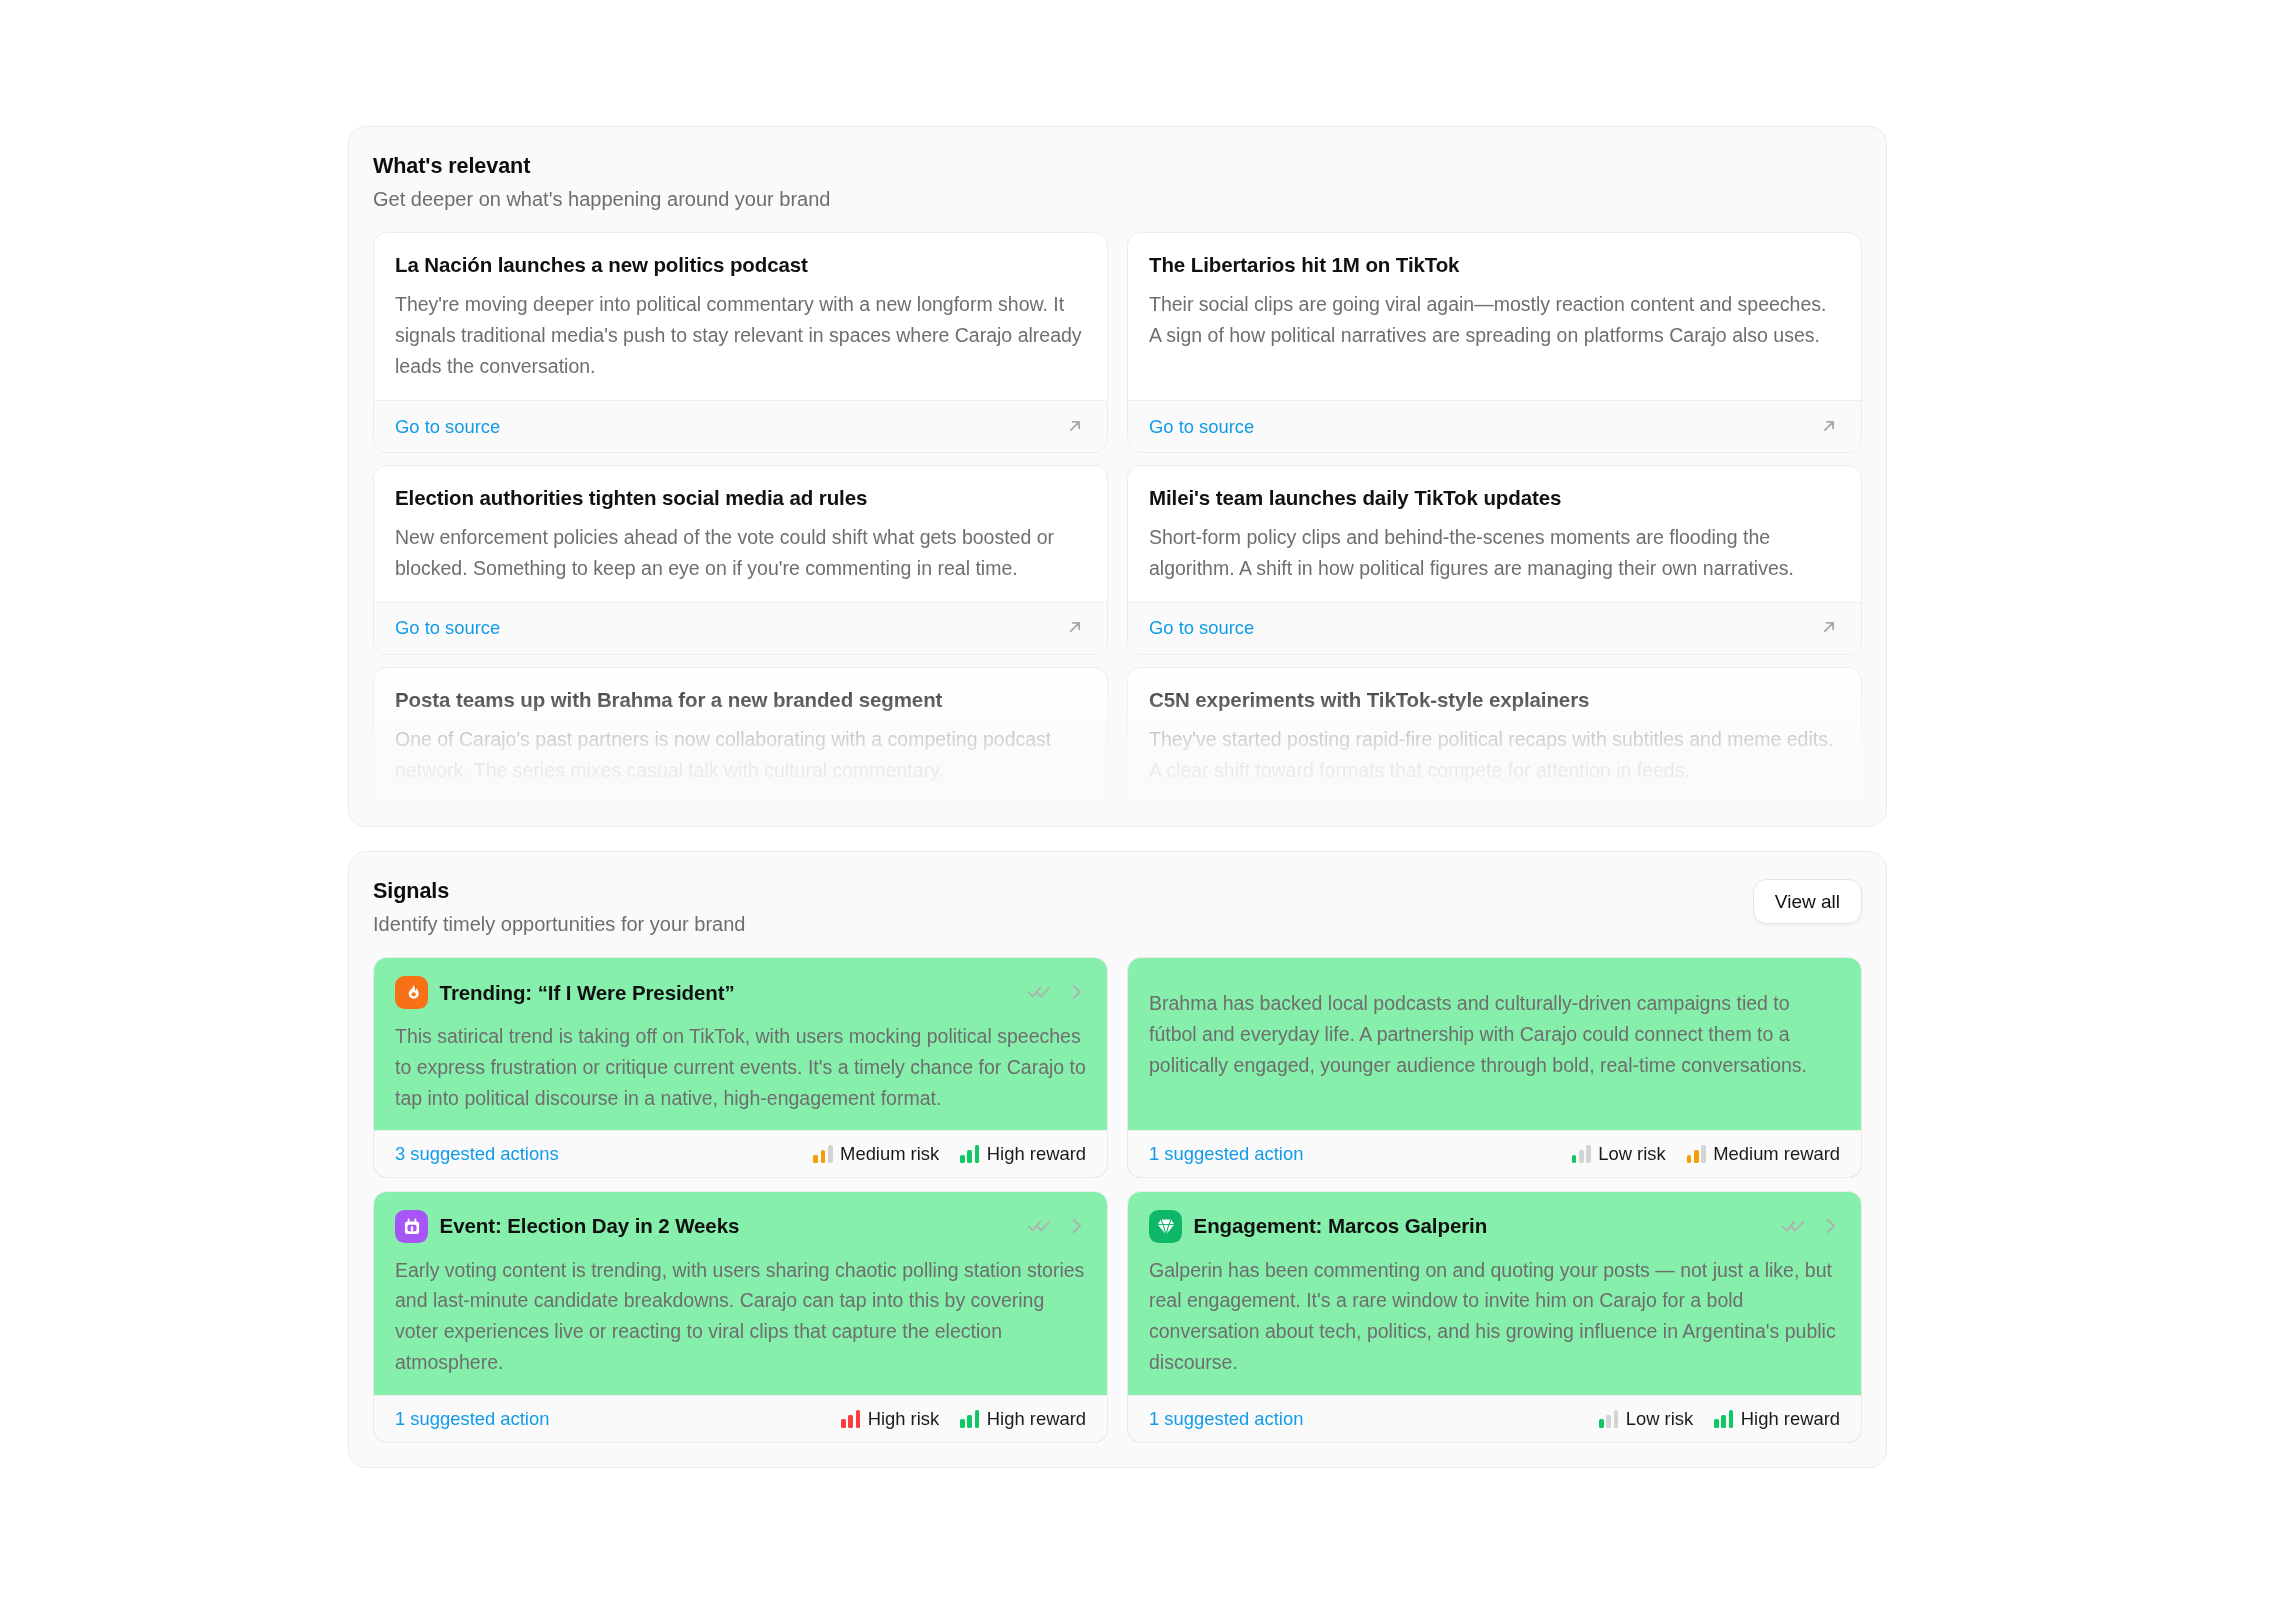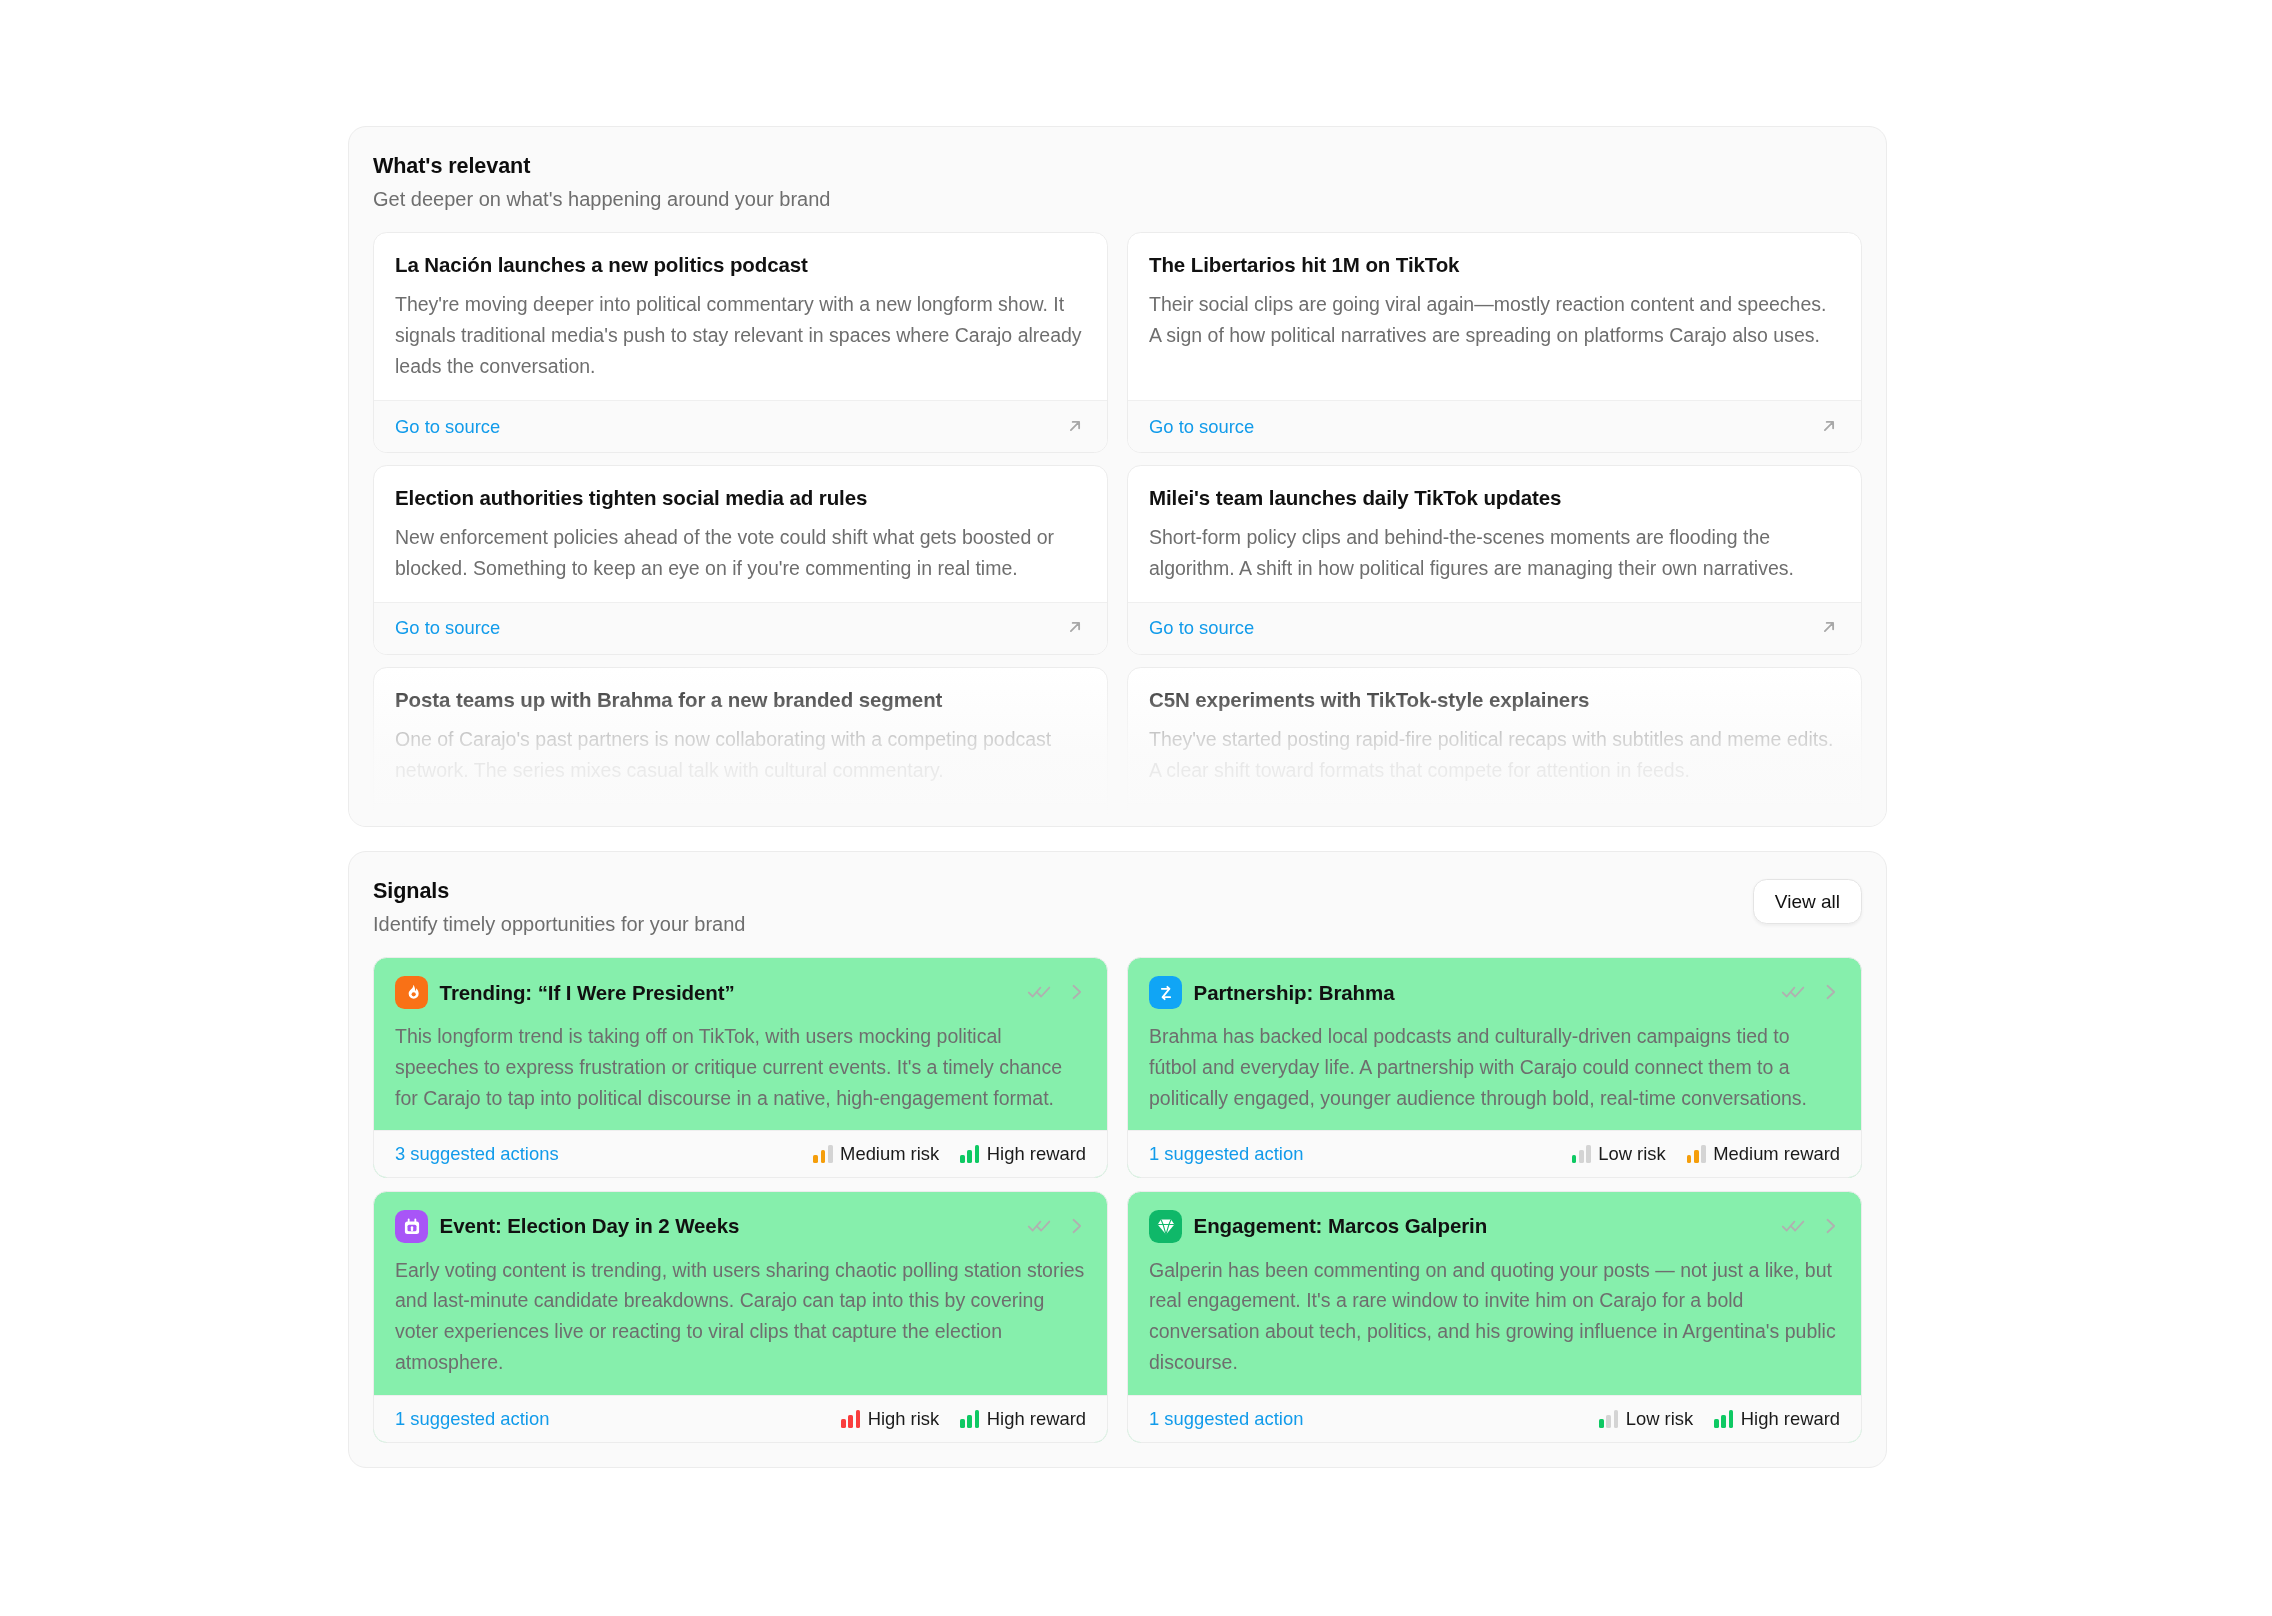--- a/index.html
+++ b/index.html
@@ -279,21 +279,21 @@
               <span class="sig-actions">
                 <span class="ic-btn"><svg class="ic-check" viewBox="0 0 28 24" fill="none" xmlns="http://www.w3.org/2000/svg">
                     <path d="M2 13.2l4.4 4.4L15 7.6" stroke="currentColor" stroke-width="2" stroke-linecap="round" stroke-linejoin="round"></path>
                     <path d="M11.5 13.2l4.4 4.4L25 7.6" stroke="currentColor" stroke-width="2" stroke-linecap="round" stroke-linejoin="round"></path>
                   </svg></span>
                 <span class="ic-btn"><svg class="ic-chev" viewBox="0 0 24 24" fill="none" xmlns="http://www.w3.org/2000/svg">
                     <path d="M9 4.5l8 7.5-8 7.5" stroke="currentColor" stroke-width="2.1" stroke-linecap="round" stroke-linejoin="round"></path>
                   </svg></span>
               </span>
             </div>
-            <div class="sig-desc">This longform trend is taking off on TikTok, with users mocking political speeches to express frustration or critique current events. It's a timely chance for Carajo to tap into political discourse in a native, high-engagement format.</div>
+            <div class="sig-desc">This satirical trend is taking off on TikTok, with users mocking political speeches to express frustration or critique current events. It's a timely chance for Carajo to tap into political discourse in a native, high-engagement format.</div>
           </div>
           <div class="sig-foot">
             <span class="sig-link">3 suggested actions</span>
             <span class="metrics">
               <span class="metric">
                 <span class="bars">
                   <i style="background:#f59e0b"></i>
                   <i style="background:#f59e0b"></i>
                   <i style="background:#d4d4d4"></i>
                 </span>
@@ -305,38 +305,20 @@
                   <i style="background:#0ec963"></i>
                   <i style="background:#0ec963"></i>
                 </span>
                 <span class="metric-label">High reward</span>
               </span>
             </span>
           </div>
         </div>
         <div class="sig-card">
           <div class="sig-body">
-            <div class="sig-head">
-              <span class="sig-icon" style="background:#10a5f5">
-                <svg class="" viewBox="0 0 24 24" fill="none" xmlns="http://www.w3.org/2000/svg">
-                  <path d="M7 7h9l-2.4-2.4M17 17H8l2.4 2.4" stroke="#fff" stroke-width="2.2" stroke-linecap="round" stroke-linejoin="round"></path>
-                  <path d="M16 7l-8 10" stroke="#fff" stroke-width="2.2" stroke-linecap="round"></path>
-                </svg>
-              </span>
-              <span class="sig-title">Partnership: Brahma</span>
-              <span class="sig-actions">
-                <span class="ic-btn"><svg class="ic-check" viewBox="0 0 28 24" fill="none" xmlns="http://www.w3.org/2000/svg">
-                    <path d="M2 13.2l4.4 4.4L15 7.6" stroke="currentColor" stroke-width="2" stroke-linecap="round" stroke-linejoin="round"></path>
-                    <path d="M11.5 13.2l4.4 4.4L25 7.6" stroke="currentColor" stroke-width="2" stroke-linecap="round" stroke-linejoin="round"></path>
-                  </svg></span>
-                <span class="ic-btn"><svg class="ic-chev" viewBox="0 0 24 24" fill="none" xmlns="http://www.w3.org/2000/svg">
-                    <path d="M9 4.5l8 7.5-8 7.5" stroke="currentColor" stroke-width="2.1" stroke-linecap="round" stroke-linejoin="round"></path>
-                  </svg></span>
-              </span>
-            </div>
             <div class="sig-desc">Brahma has backed local podcasts and culturally-driven campaigns tied to fútbol and everyday life. A partnership with Carajo could connect them to a politically engaged, younger audience through bold, real-time conversations.</div>
           </div>
           <div class="sig-foot">
             <span class="sig-link">1 suggested action</span>
             <span class="metrics">
               <span class="metric">
                 <span class="bars">
                   <i style="background:#0ec963"></i>
                   <i style="background:#d4d4d4"></i>
                   <i style="background:#d4d4d4"></i>

